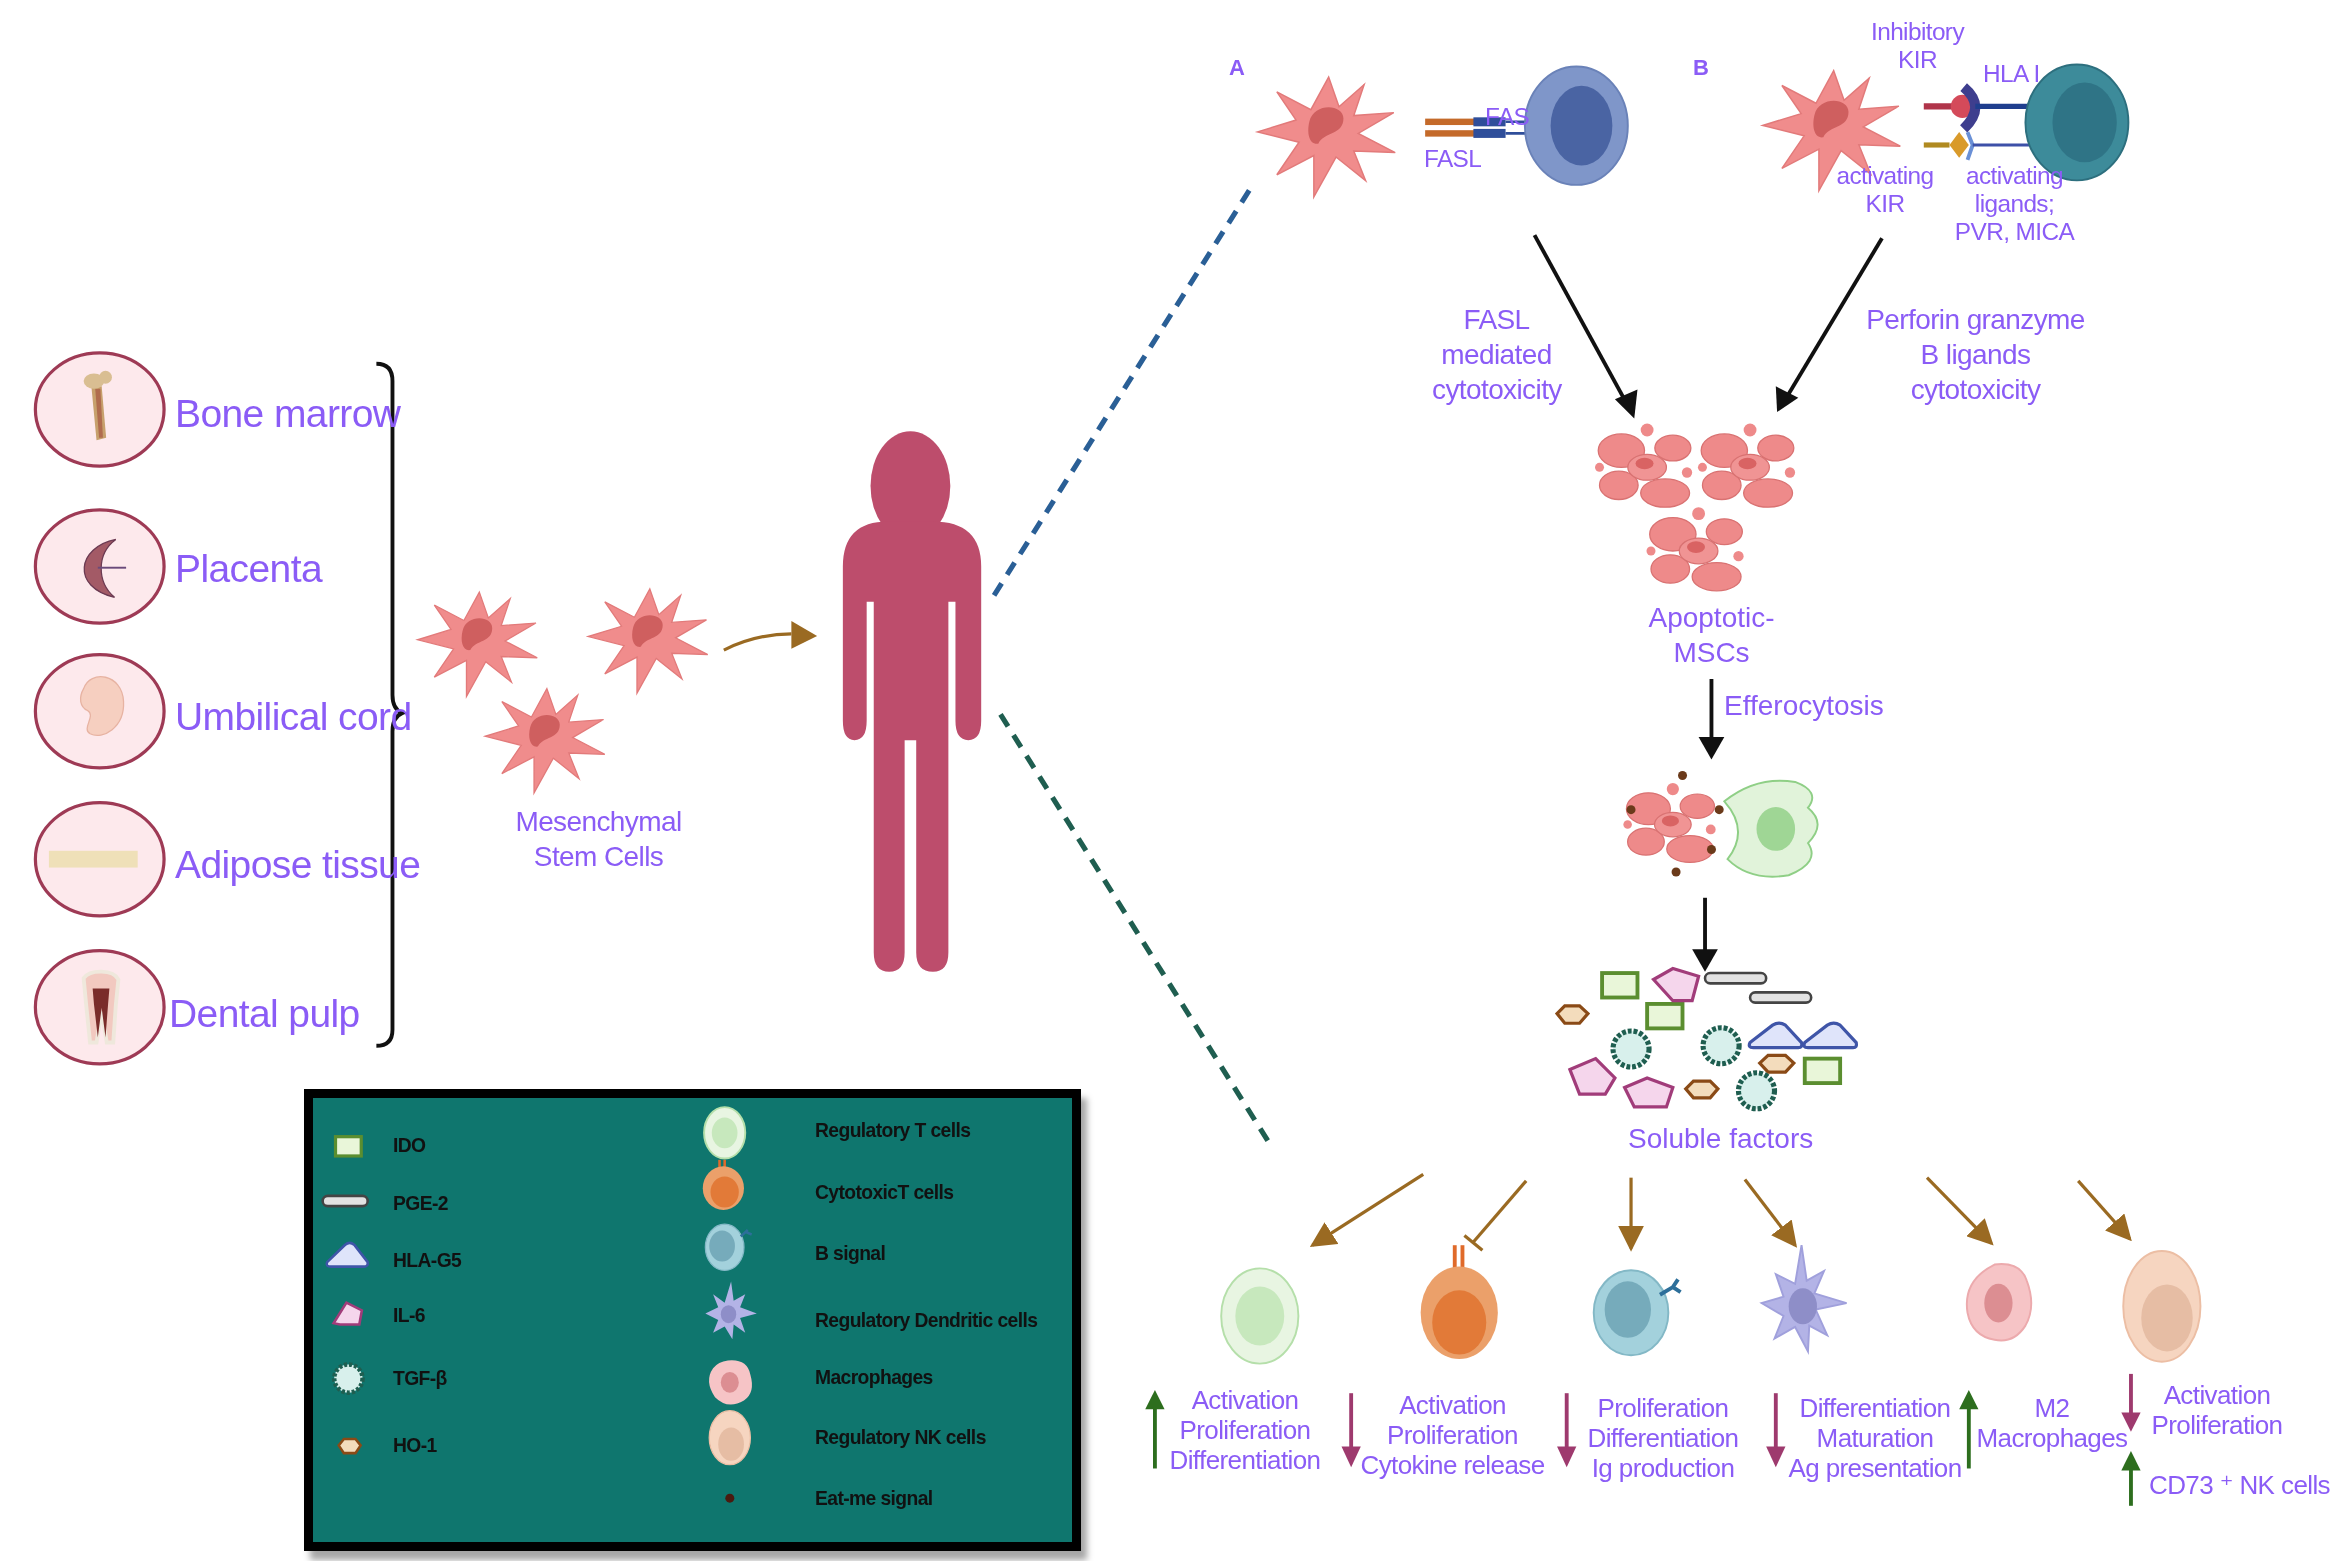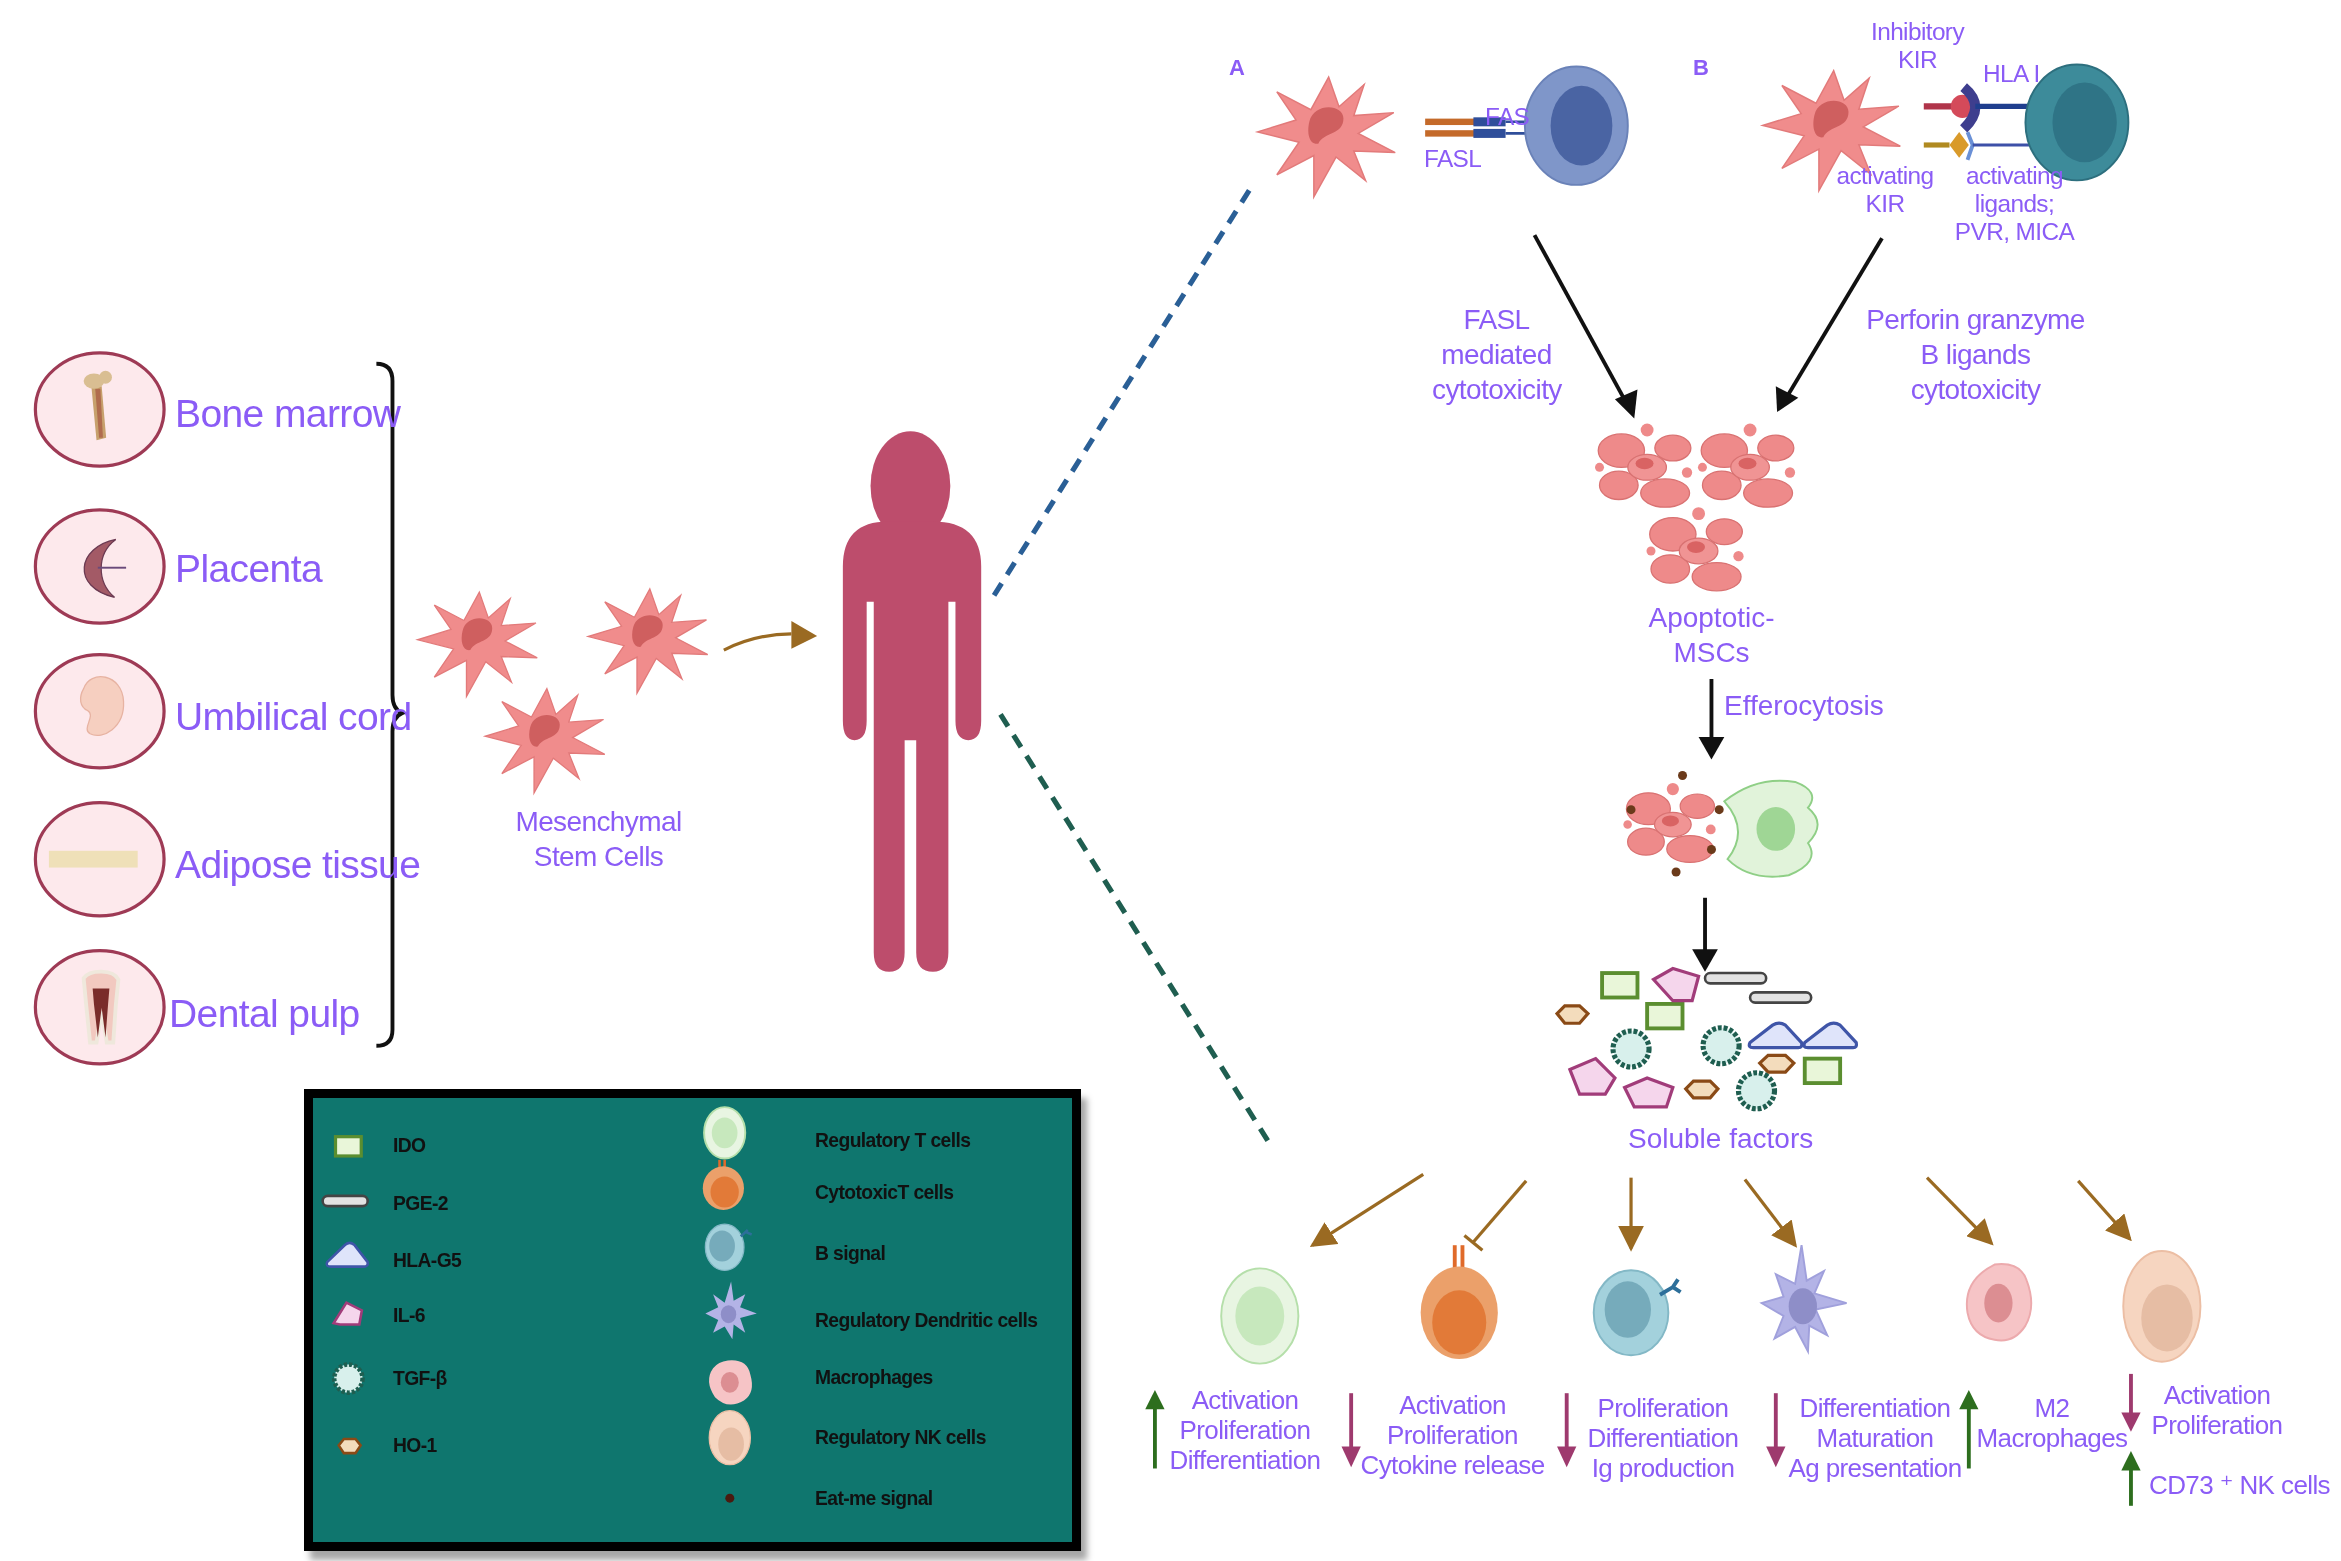--- a/index.html
+++ b/index.html
@@ -338,21 +338,21 @@
     <ellipse cx="648" cy="528" rx="32" ry="42" fill="#f6d5c0" stroke="#ecbea4" stroke-width="2"></ellipse>
     <ellipse cx="650" cy="538" rx="20" ry="26" fill="#e6bda4"></ellipse>
     <circle cx="648" cy="622" r="7" fill="#4a1a10"></circle>
   </svg>
   <div class="lg-item narrow" style="left:80px;top:37px;">IDO</div>
   <div class="lg-item narrow" style="left:80px;top:95px;">PGE-2</div>
   <div class="lg-item narrow" style="left:80px;top:152px;">HLA-G5</div>
   <div class="lg-item narrow" style="left:80px;top:207px;">IL-6</div>
   <div class="lg-item narrow" style="left:80px;top:270px;">TGF-β</div>
   <div class="lg-item narrow" style="left:80px;top:337px;">HO-1</div>
-  <div class="lg-item narrow" style="left:502px;top:32px;text-align:center;">Regulatory T cells</div>
+  <div class="lg-item narrow" style="left:502px;top:22px;text-align:center;">Regulatory T cells</div>
   <div class="lg-item narrow" style="left:502px;top:84px;">CytotoxicT cells</div>
   <div class="lg-item narrow" style="left:502px;top:145px;">B signal</div>
   <div class="lg-item narrow" style="left:502px;top:212px;">Regulatory Dendritic cells</div>
   <div class="lg-item narrow" style="left:502px;top:269px;">Macrophages</div>
   <div class="lg-item narrow" style="left:502px;top:329px;">Regulatory NK cells</div>
   <div class="lg-item narrow" style="left:502px;top:390px;">Eat-me signal</div>
 </div>
 
 
 </body></html>

